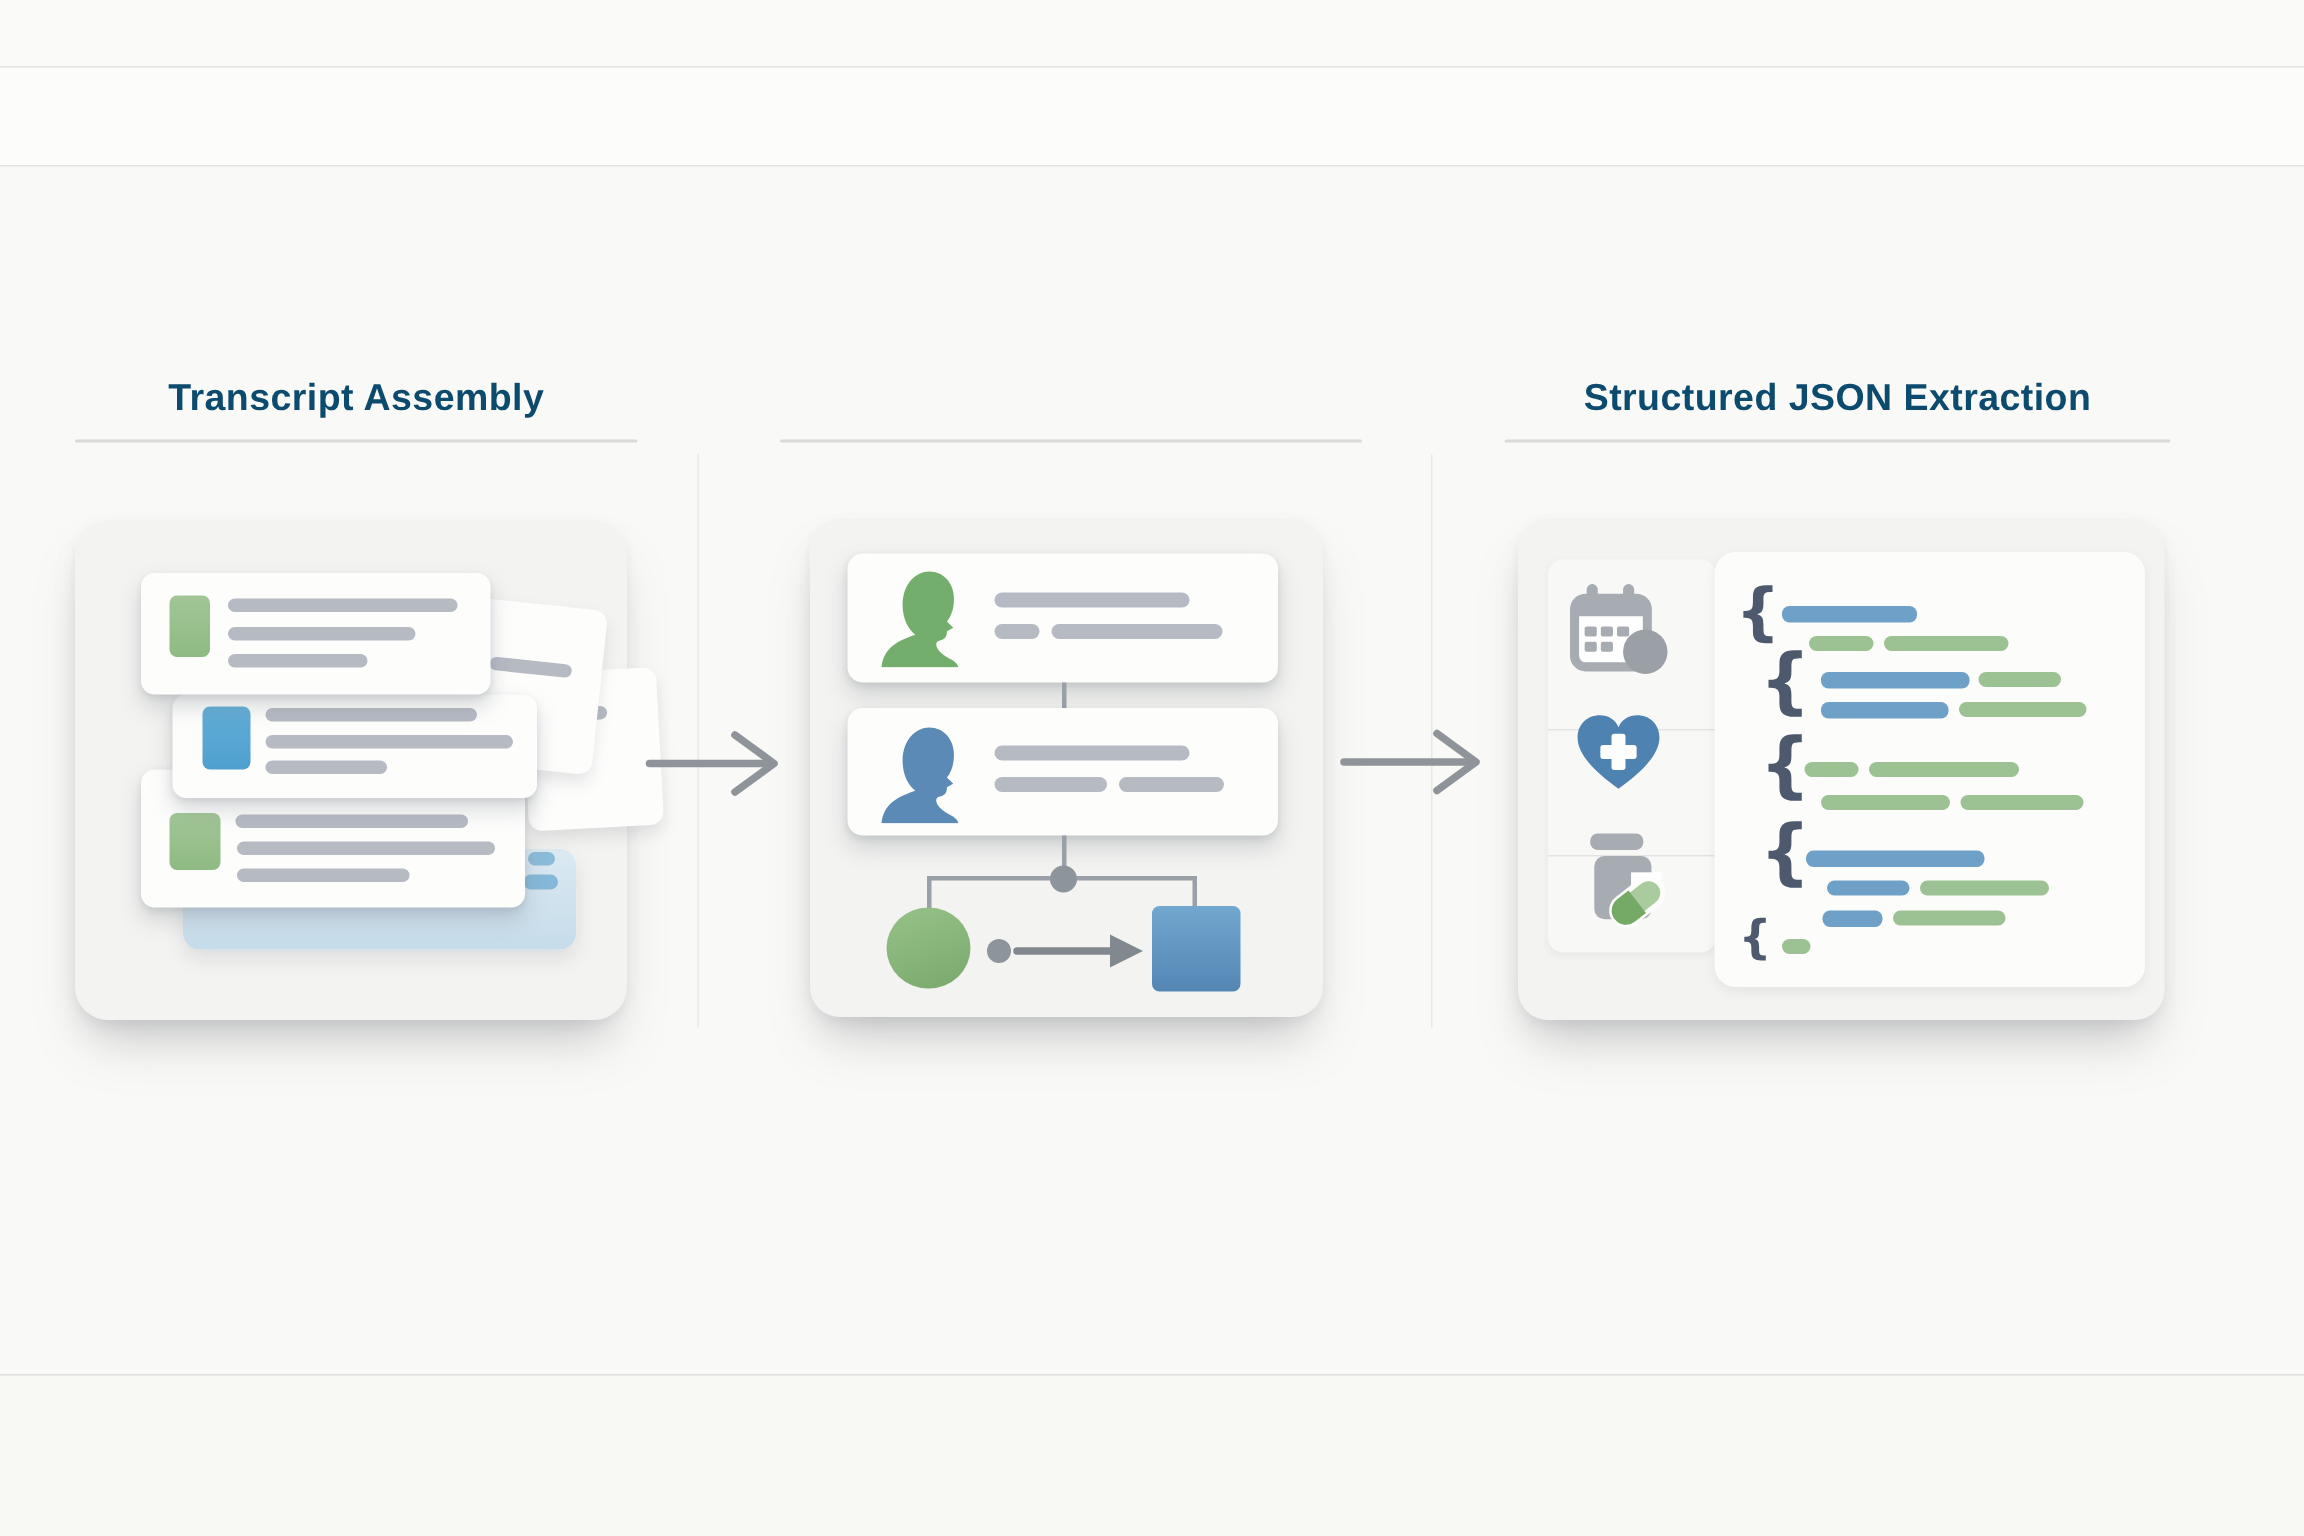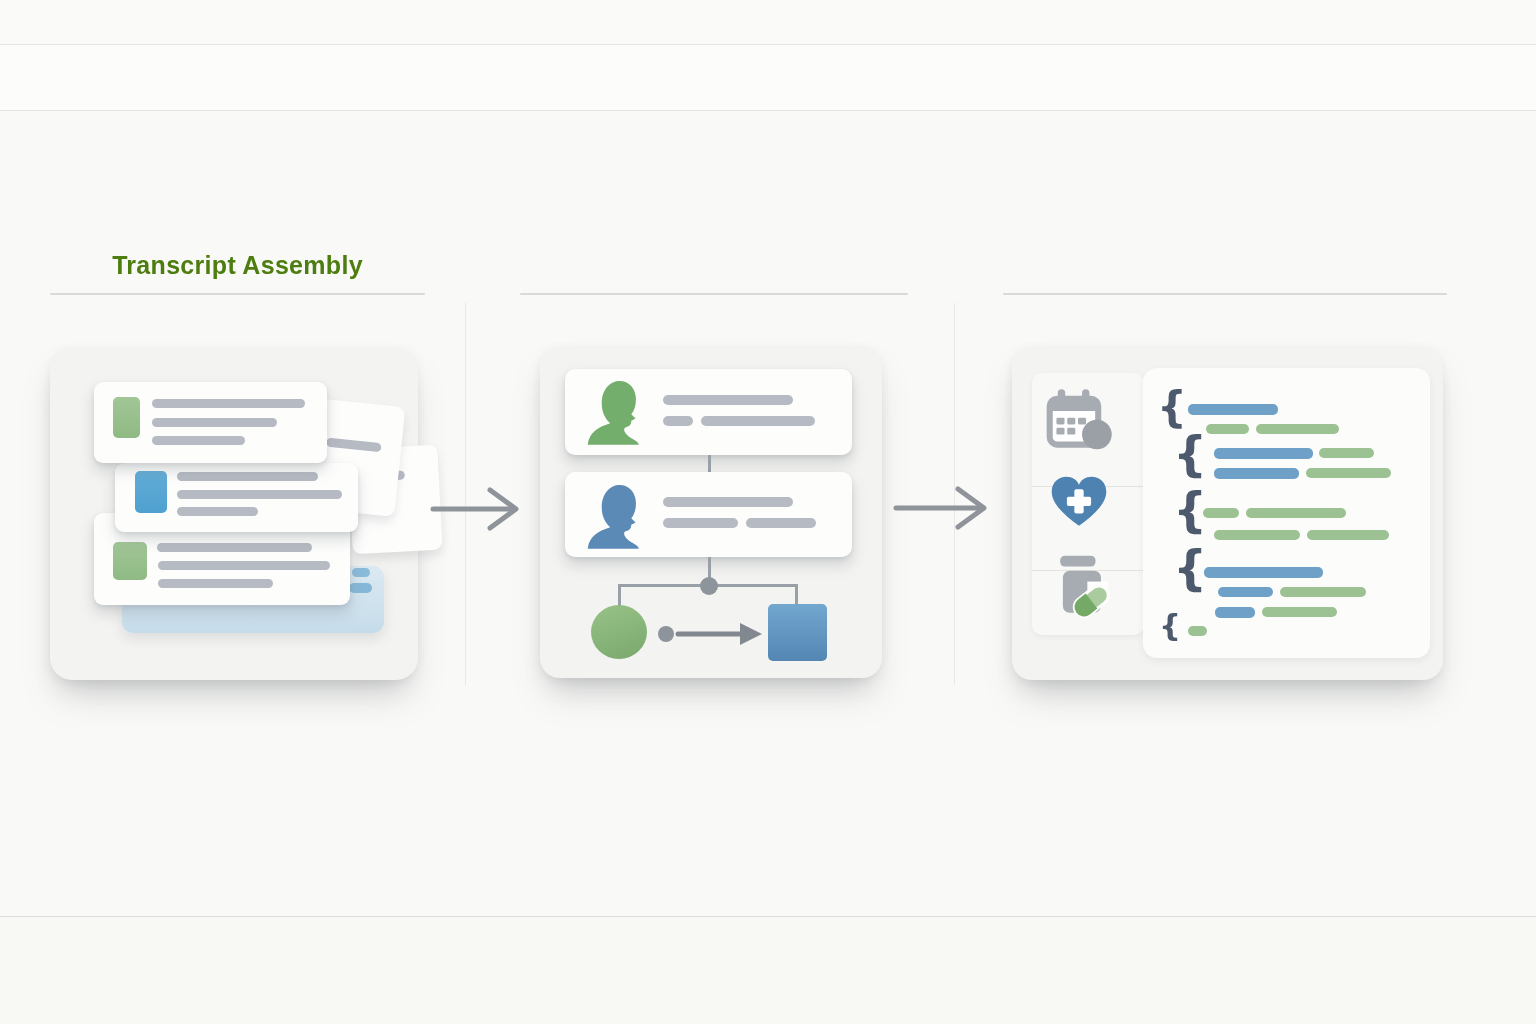--- a/index.html
+++ b/index.html
@@ -1,21 +1,21 @@
 <!DOCTYPE html>
 <html><head>
 <meta charset="utf-8">
 <style>
   html,body{margin:0;padding:0;}
   body{font-family:"Liberation Sans", sans-serif; background:#f9f9f7;}
   #canvas{position:relative;width:1536px;height:1024px;overflow:hidden;background:#f9f9f7;}
   .abs{position:absolute;}
   .band{position:absolute;left:0;width:1536px;}
   .hline{position:absolute;left:0;width:1536px;height:1px;background:#e4e4e2;}
-  .stage-title{position:absolute;font-size:25px;font-weight:700;color:#4d7c0f;letter-spacing:.3px;text-align:center;}
+  .stage-title{position:absolute;font-size:25px;font-weight:700;color:#0c4a6e;letter-spacing:.3px;text-align:center;}
   .title-rule{position:absolute;height:2px;background:#dadad8;border-radius:1px;}
   .vdivider{position:absolute;width:1px;background:#e8e8e6;}
   .panel{position:absolute;background:#f3f3f1;border-radius:22px;
          box-shadow:0 22px 34px -10px rgba(135,138,142,.38), -4px 14px 22px -12px rgba(150,152,156,.25), 0 3px 8px rgba(150,152,156,.12);}
   .card{position:absolute;background:#fdfdfc;border-radius:9px;
         box-shadow:0 8px 14px rgba(118,124,134,.28), 0 2px 4px rgba(118,124,134,.16);}
   .bar{position:absolute;background:#b5bac3;border-radius:5px;}
   .sq{position:absolute;border-radius:5px;}
   .cbar{position:absolute;height:10px;border-radius:5px;}
   .cbar.blue{background:#6fa0c8;}
@@ -36,20 +36,21 @@
   <div class="band" style="top:916px;height:108px;background:#f8f8f5;"></div>
   <div class="hline" style="top:44px;"></div>
   <div class="hline" style="top:110px;"></div>
   <div class="hline" style="top:916px;background:#dededc;"></div>
 
   <div class="stage-title" style="left:50px;top:251px;width:375px;">Transcript Assembly</div>
   <div class="title-rule" style="left:50px;top:293px;width:375px;"></div>
 
   <div class="title-rule" style="left:520px;top:293px;width:388px;"></div>
 
+  <div class="stage-title" style="left:1003px;top:251px;width:444px;">Structured JSON Extraction</div>
   <div class="title-rule" style="left:1003px;top:293px;width:444px;"></div>
 
   <div class="vdivider" style="left:465px;top:303px;height:382px;"></div>
   <div class="vdivider" style="left:954px;top:303px;height:382px;"></div>
 
   <div class="panel" style="left:50px;top:347px;width:368px;height:333px;">
 
     <div class="abs" style="left:72px;top:219px;width:262px;height:67px;border-radius:11px;background:linear-gradient(180deg,#dbe9f2,#c6dcea);box-shadow:0 6px 12px rgba(120,130,140,.18);"></div>
     <div class="bar" style="left:302px;top:221px;width:18px;height:9px;background:#8abbd9;"></div>
     <div class="bar" style="left:299px;top:236px;width:23px;height:10px;background:#85b8d8;"></div>

